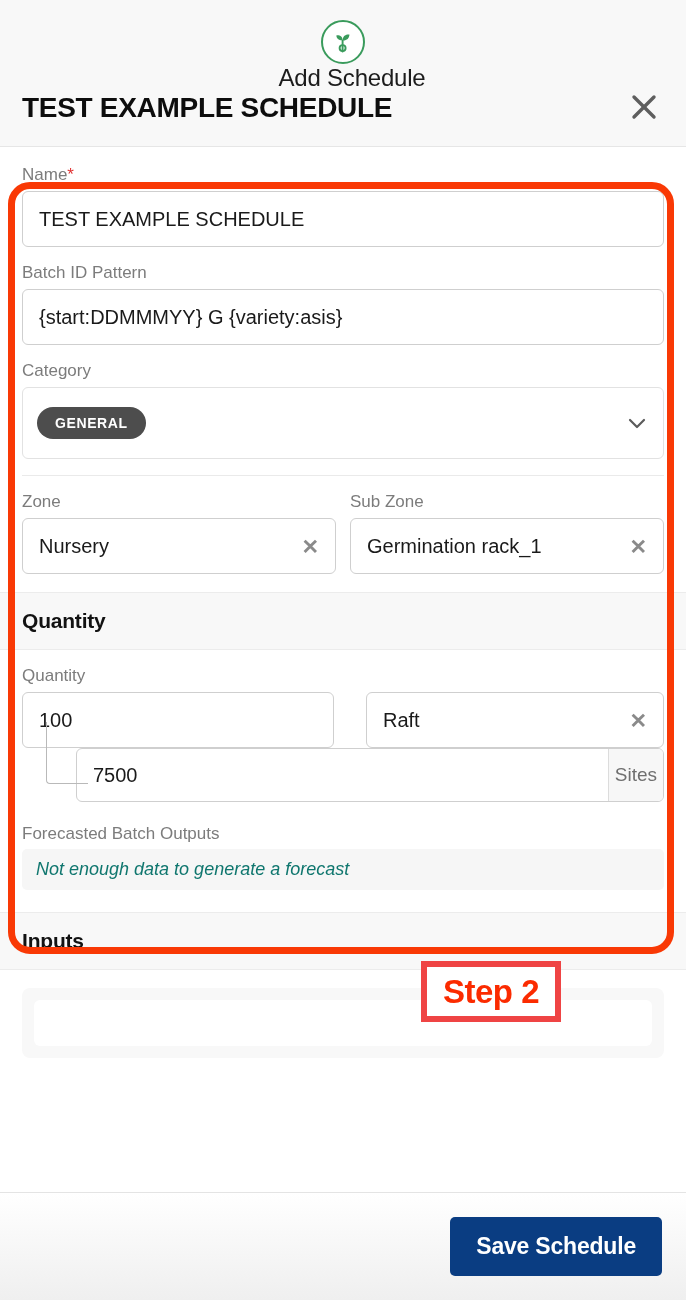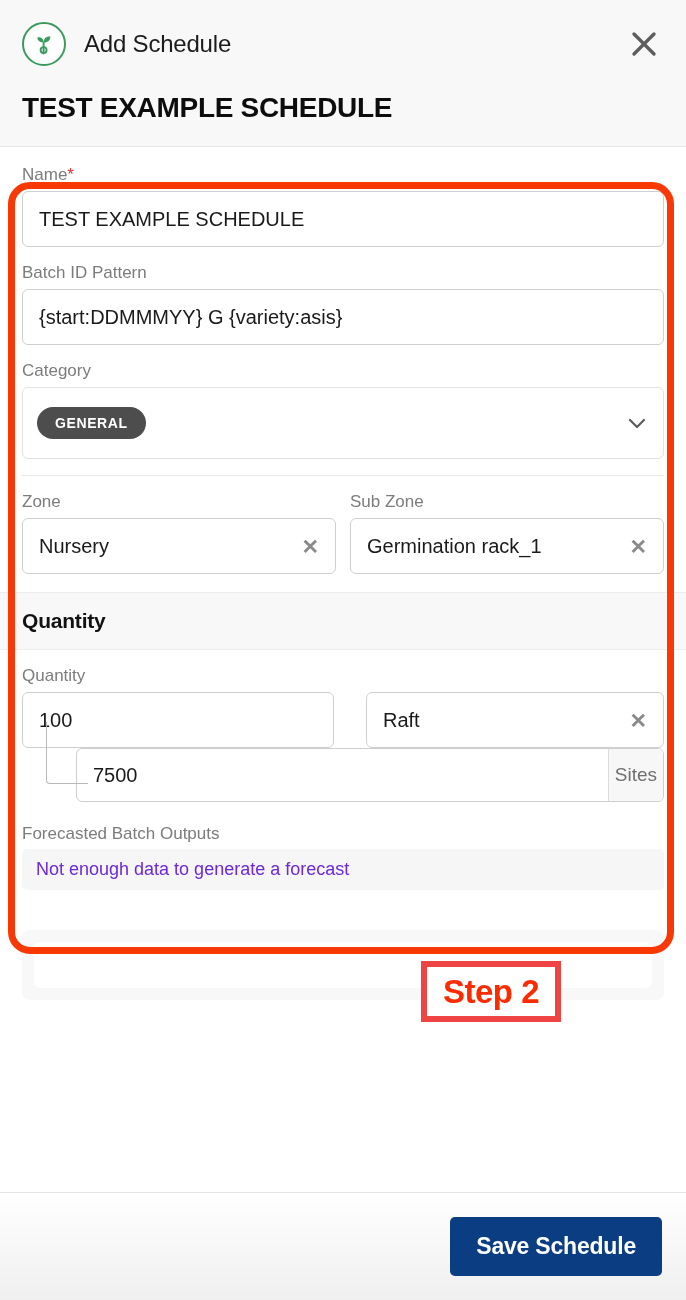--- a/index.html
+++ b/index.html
@@ -25,20 +25,21 @@
   .header {
     background: #f8f8f8;
     border-bottom: 1px solid #e6e6e6;
     padding: 20px 22px 16px 22px;
     flex: 0 0 auto;
   }
   .header-top {
     display: flex;
     align-items: center;
     height: 48px;
+    flex-direction: column;
   }
   .brand-icon {
     width: 44px; height: 44px;
     border-radius: 50%;
     border: 2.5px solid #3a9b5c;
     background: #ffffff;
     display: flex; align-items: center; justify-content: center;
     flex: 0 0 auto;
   }
   .brand-icon svg { display: block; }
@@ -207,21 +208,22 @@
   .forecast-label {
     font-size: 17px;
     color: #7c7c7c;
     margin-bottom: 5px;
   }
   .forecast-box {
     background: #f6f6f6;
     border-radius: 5px;
     padding: 10px 14px;
     font-size: 18px;
-    color: #6d28d9;
+    color: #0f766e;
+    font-style: italic;
   }
 
   
   .skeleton-outer {
     margin: 18px 22px 0 22px;
     background: #f8f8f8;
     border-radius: 8px;
     padding: 12px;
     height: 70px;
   }
@@ -391,20 +393,23 @@
           <span class="suffix">Sites</span>
         </div>
       </div>
     </div>
 
     <div class="section" style="padding-top:22px;padding-bottom:22px;">
       <div class="forecast-label">Forecasted Batch Outputs</div>
       <div class="forecast-box">Not enough data to generate a forecast</div>
     </div>
 
+    <div class="band">
+      <div class="band-title">Inputs</div>
+    </div>
 
     <div class="skeleton-outer">
       <div class="skeleton-inner"></div>
     </div>
   </div>
 
   <div class="footer">
     <button class="save-btn">Save Schedule</button>
   </div>
 </div>

